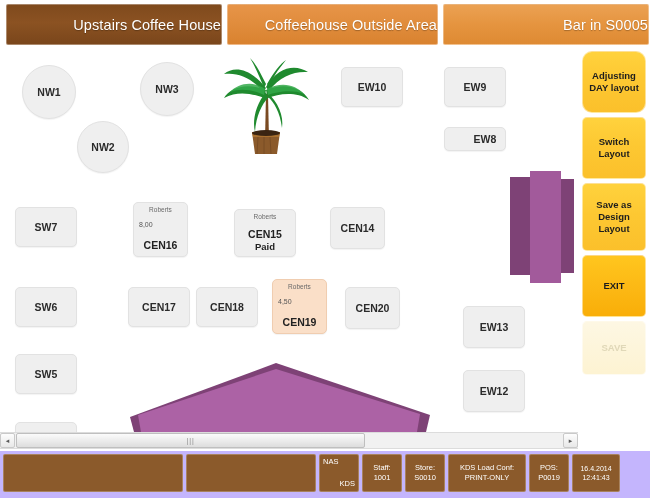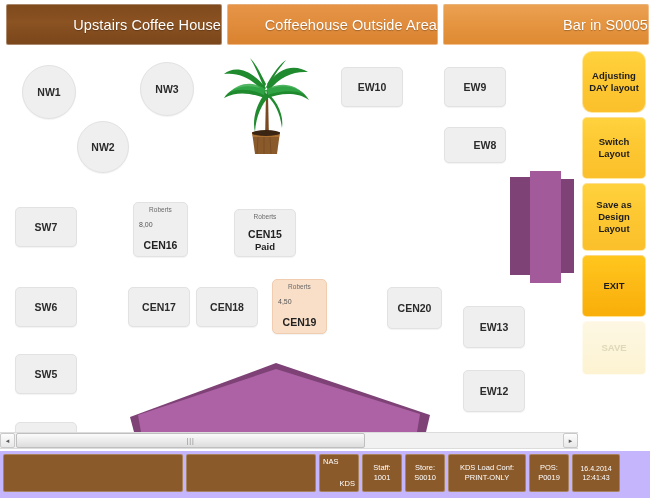--- a/index.html
+++ b/index.html
@@ -233,21 +233,21 @@
     <div class="tbl round" style="left:77px; top:74px; width:52px; height:52px;">
       <span>NW2</span>
     </div>
 
     <div class="tbl" style="left:341px; top:20px; width:62px; height:40px;">
       <span>EW10</span>
     </div>
     <div class="tbl" style="left:444px; top:20px; width:62px; height:40px;">
       <span>EW9</span>
     </div>
-    <div class="tbl" style="left:444px; top:80px; width:62px; height:36px;padding-left:20px;">
+    <div class="tbl" style="left:444px; top:80px; width:62px; height:24px;padding-left:20px;">
       <span>EW8</span>
     </div>
 
     <div class="tbl" style="left:15px; top:160px; width:62px; height:40px;">
       <span>SW7</span>
     </div>
 
     <div class="tbl" style="left:133px; top:155px; width:55px; height:55px;">
       <div class="inner">
         <div class="cust">Roberts</div>
@@ -257,40 +257,43 @@
     </div>
 
     <div class="tbl" style="left:234px; top:162px; width:62px; height:48px;">
       <div class="inner">
         <div class="cust">Roberts</div>
         <div class="nm2">CEN15</div>
         <div class="paid">Paid</div>
       </div>
     </div>
 
+    <div class="tbl" style="left:330px; top:160px; width:55px; height:42px;">
+      <span>CEN14</span>
+    </div>
 
     <div class="tbl" style="left:15px; top:240px; width:62px; height:40px;">
       <span>SW6</span>
     </div>
     <div class="tbl" style="left:128px; top:240px; width:62px; height:40px;">
       <span>CEN17</span>
     </div>
     <div class="tbl" style="left:196px; top:240px; width:62px; height:40px;">
       <span>CEN18</span>
     </div>
 
     <div class="tbl occupied" style="left:272px; top:232px; width:55px; height:55px;">
       <div class="inner">
         <div class="cust">Roberts</div>
         <div class="amt">4,50</div>
         <div class="nm">CEN19</div>
       </div>
     </div>
 
-    <div class="tbl" style="left:345px; top:240px; width:55px; height:42px;margin-left:42px;">
+    <div class="tbl" style="left:345px; top:240px; width:55px; height:42px;">
       <span>CEN20</span>
     </div>
     <div class="tbl" style="left:463px; top:259px; width:62px; height:42px;">
       <span>EW13</span>
     </div>
     <div class="tbl" style="left:15px; top:307px; width:62px; height:40px;">
       <span>SW5</span>
     </div>
     <div class="tbl" style="left:463px; top:323px; width:62px; height:42px;">
       <span>EW12</span>

